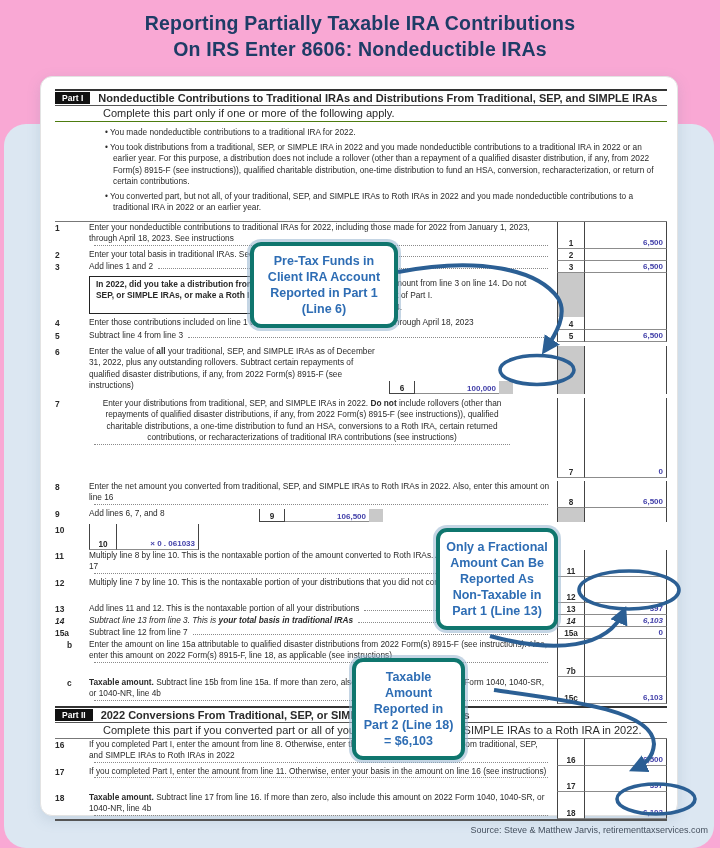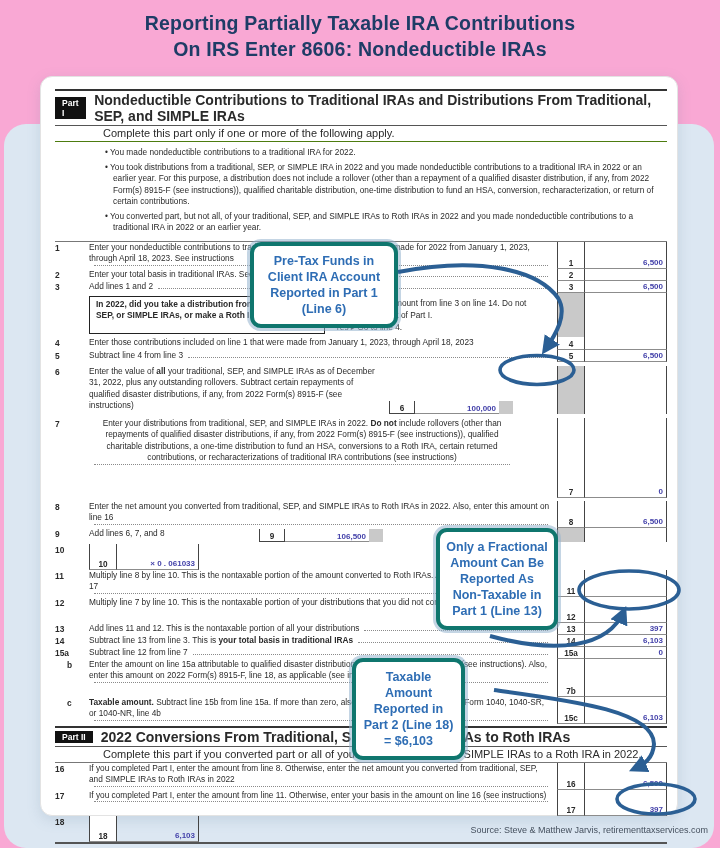--- a/index.html
+++ b/index.html
@@ -10,21 +10,21 @@
   #backdrop{position:absolute;left:4px;right:6px;top:124px;bottom:0;background:#dce7f2;border-radius:22px;}
   
   #headline{position:absolute;top:10px;left:0;width:720px;text-align:center;z-index:2;}
   #headline .t{font-size:19.5px;line-height:26px;font-weight:bold;color:#1e3c66;letter-spacing:.2px;}
   
   #card{position:absolute;left:40px;top:76px;width:638px;height:740px;background:#fff;
         border:1px solid #e3e3e3;border-radius:12px;box-shadow:0 4px 14px rgba(90,120,150,.18);
         z-index:3;padding:12px 10px 0 14px;color:#2a2a2a;}
   .partbar{display:flex;align-items:center;border-top:2px solid #333;border-bottom:1px solid #555;padding:1px 0;}
   .badge{background:#111;color:#fff;font-weight:bold;font-size:8.5px;padding:1px 7px;margin-right:8px;}
-  .ph{font-weight:bold;font-size:14px;}
+  .ph{font-weight:bold;font-size:11px;}
   .psub{font-size:11px;margin:1px 0 2px 48px;}
   .bullets{border-top:1px solid #4d7c0f;padding:3px 4px 4px 58px;}
   .bullets .bl{font-size:8.3px;line-height:11.5px;margin:2px 0 3px 0;text-indent:-8px;}
   .bl:before{content:"• ";}
   
   .frow{display:flex;align-items:stretch;overflow:hidden;}
   .ln{width:34px;flex:0 0 34px;font-weight:bold;font-size:8.4px;padding-top:1px;}
   .ln.sub{padding-left:12px;}
   .dsc{flex:1;font-size:8.3px;line-height:11.5px;display:flex;flex-wrap:wrap;align-content:flex-start;padding-right:4px;}
   .dsc .txt{max-width:100%;}
@@ -215,21 +215,21 @@
     <div class="frow" style="min-height:12px;">
       <span class="ln">13</span>
       <div class="dsc">
           <span class="txt">Add lines 11 and 12. This is the nontaxable portion of all your distributions</span>
           <i class="dots"></i>
         </div>
       <div class="nbox has">13</div>
       <div class="acell">397</div>
     </div>
 
-    <div class="frow" style="min-height:12px;">
+    <div class="frow" style="min-height:12px;font-style:italic;">
       <span class="ln">14</span>
       <div class="dsc">
           <span class="txt"><span>Subtract line 13 from line 3. This is </span><b>your total basis in traditional IRAs</b></span>
           <i class="dots"></i>
         </div>
       <div class="nbox has">14</div>
       <div class="acell">6,103</div>
     </div>
 
     <div class="frow" style="min-height:12px;">
@@ -283,20 +283,24 @@
       <div class="dsc">
           <span class="txt">If you completed Part I, enter the amount from line 11. Otherwise, enter your basis in the amount on line 16 (see instructions)</span>
           <i class="dots"></i>
         </div>
       <div class="nbox has">17</div>
       <div class="acell">397</div>
     </div>
 
     <div class="frow" style="min-height:28px;border-bottom:2px solid #555;">
       <span class="ln">18</span>
+      <div class="dsc">
+          <span class="txt"><b>Taxable amount.</b><span> Subtract line 17 from line 16. If more than zero, also include this amount on 2022 Form 1040, 1040-SR, or 1040-NR, line 4b</span></span>
+          <i class="dots"></i>
+        </div>
       <div class="nbox has">18</div>
       <div class="acell">6,103</div>
     </div>
   </div>
 
   <div class="callout" style="left:250px;top:242px;width:148px;">Pre-Tax Funds in Client IRA Account Reported in Part 1 (Line 6)</div>
   <div class="callout" style="left:436px;top:528px;width:122px;">Only a Fractional Amount Can Be Reported As Non-Taxable in Part 1 (Line 13)</div>
   <div class="callout" style="left:352px;top:658px;width:113px;">Taxable Amount Reported in Part 2 (Line 18) = $6,103</div>
 
   <svg id="ovl" width="720" height="848" viewBox="0 0 720 848">

